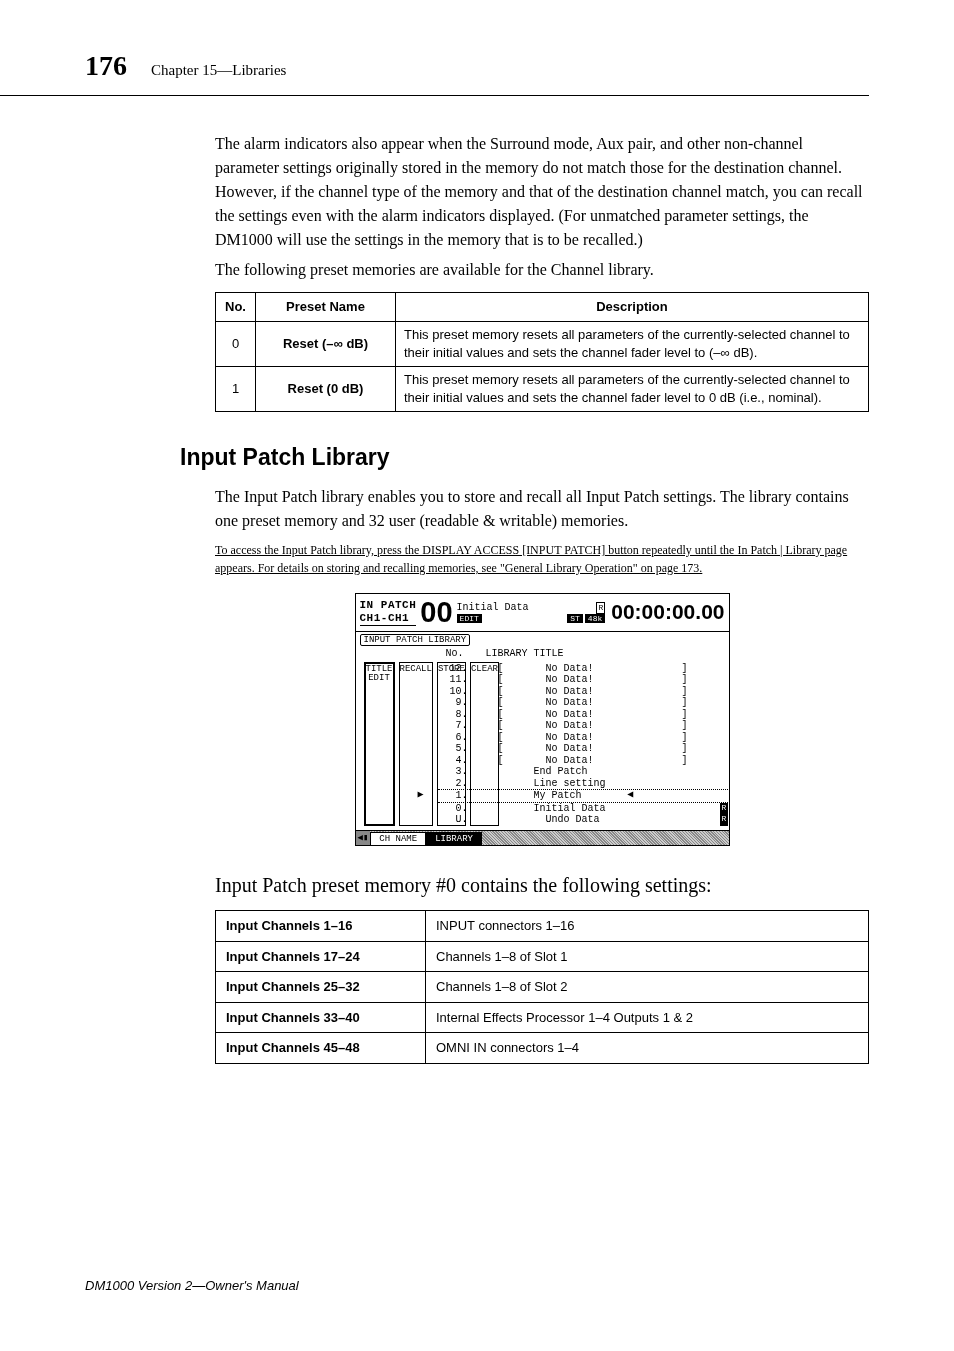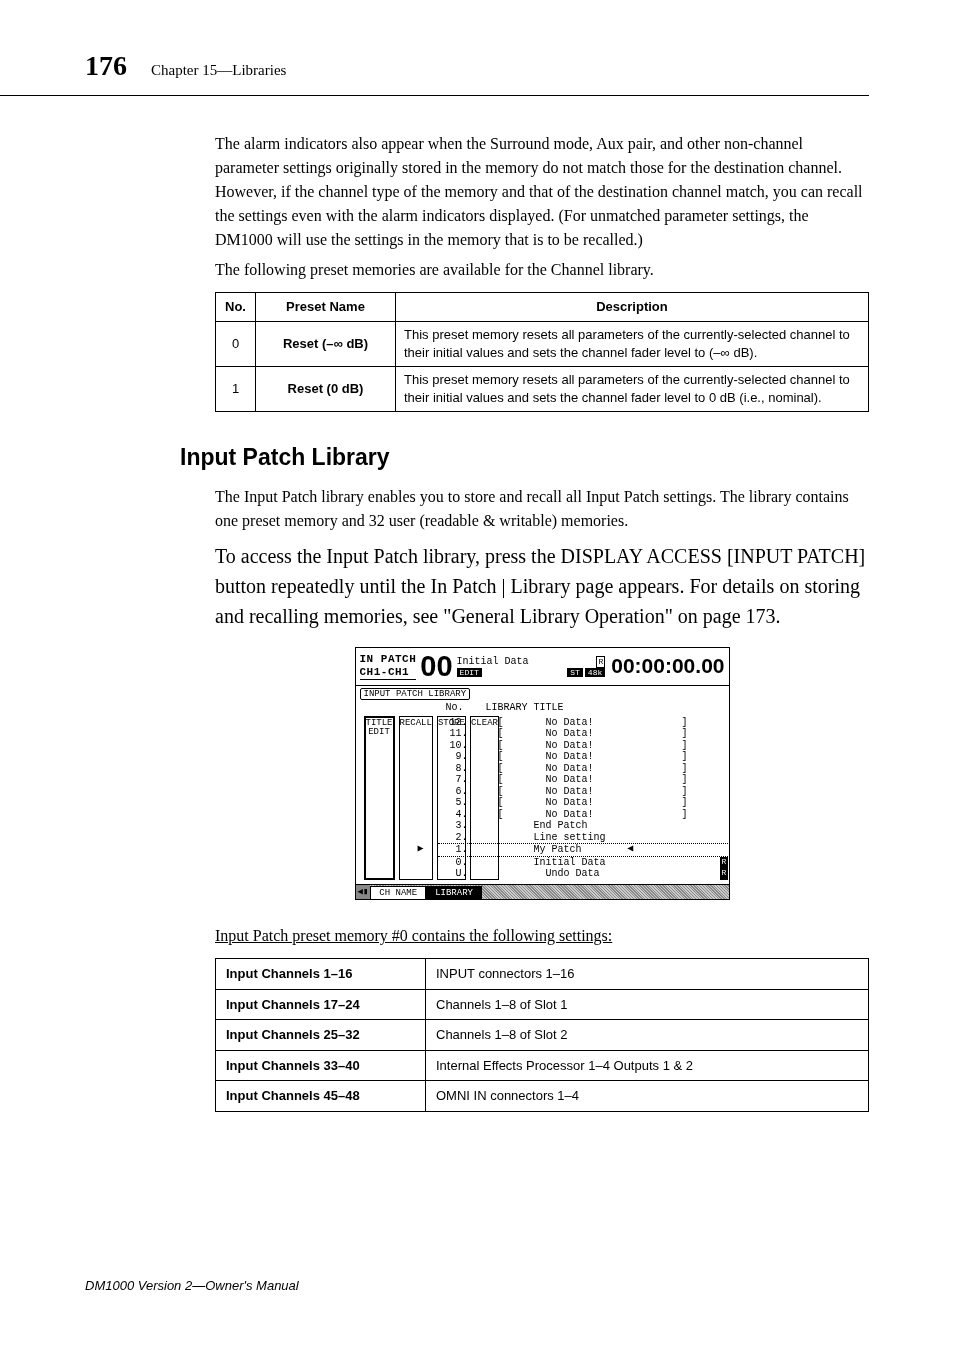--- a/index.html
+++ b/index.html
@@ -78,22 +78,23 @@
       margin-top: 28px;
       margin-left: -35px;
     }
     .section-body {
       margin-top: 10px;
       font-size: 16px;
       line-height: 1.5;
     }
     .section-body2 {
       margin-top: 8px;
-      font-size: 20px;
+      font-size: 12px;
       line-height: 1.5;
+      text-decoration: underline;
     }
     .screenshot {
       margin: 16px auto;
       width: 375px;
       background: #fff;
       border: 1px solid #000;
       font-family: 'Courier New', monospace;
       font-size: 11px;
       line-height: 1.15;
     }
@@ -243,22 +244,21 @@
     }
     .scr-nav {
       display: flex;
       align-items: center;
       background: #888;
       padding: 0 2px;
       font-size: 9px;
     }
     .settings-lead {
       margin-top: 24px;
-      font-size: 16px;
-      text-decoration: underline;
+      font-size: 20px;
     }
     table.settings {
       width: 100%;
       border-collapse: collapse;
       margin-top: 10px;
       font-family: Helvetica, Arial, sans-serif;
       font-size: 13px;
     }
     table.settings td {
       border: 1px solid #000;

